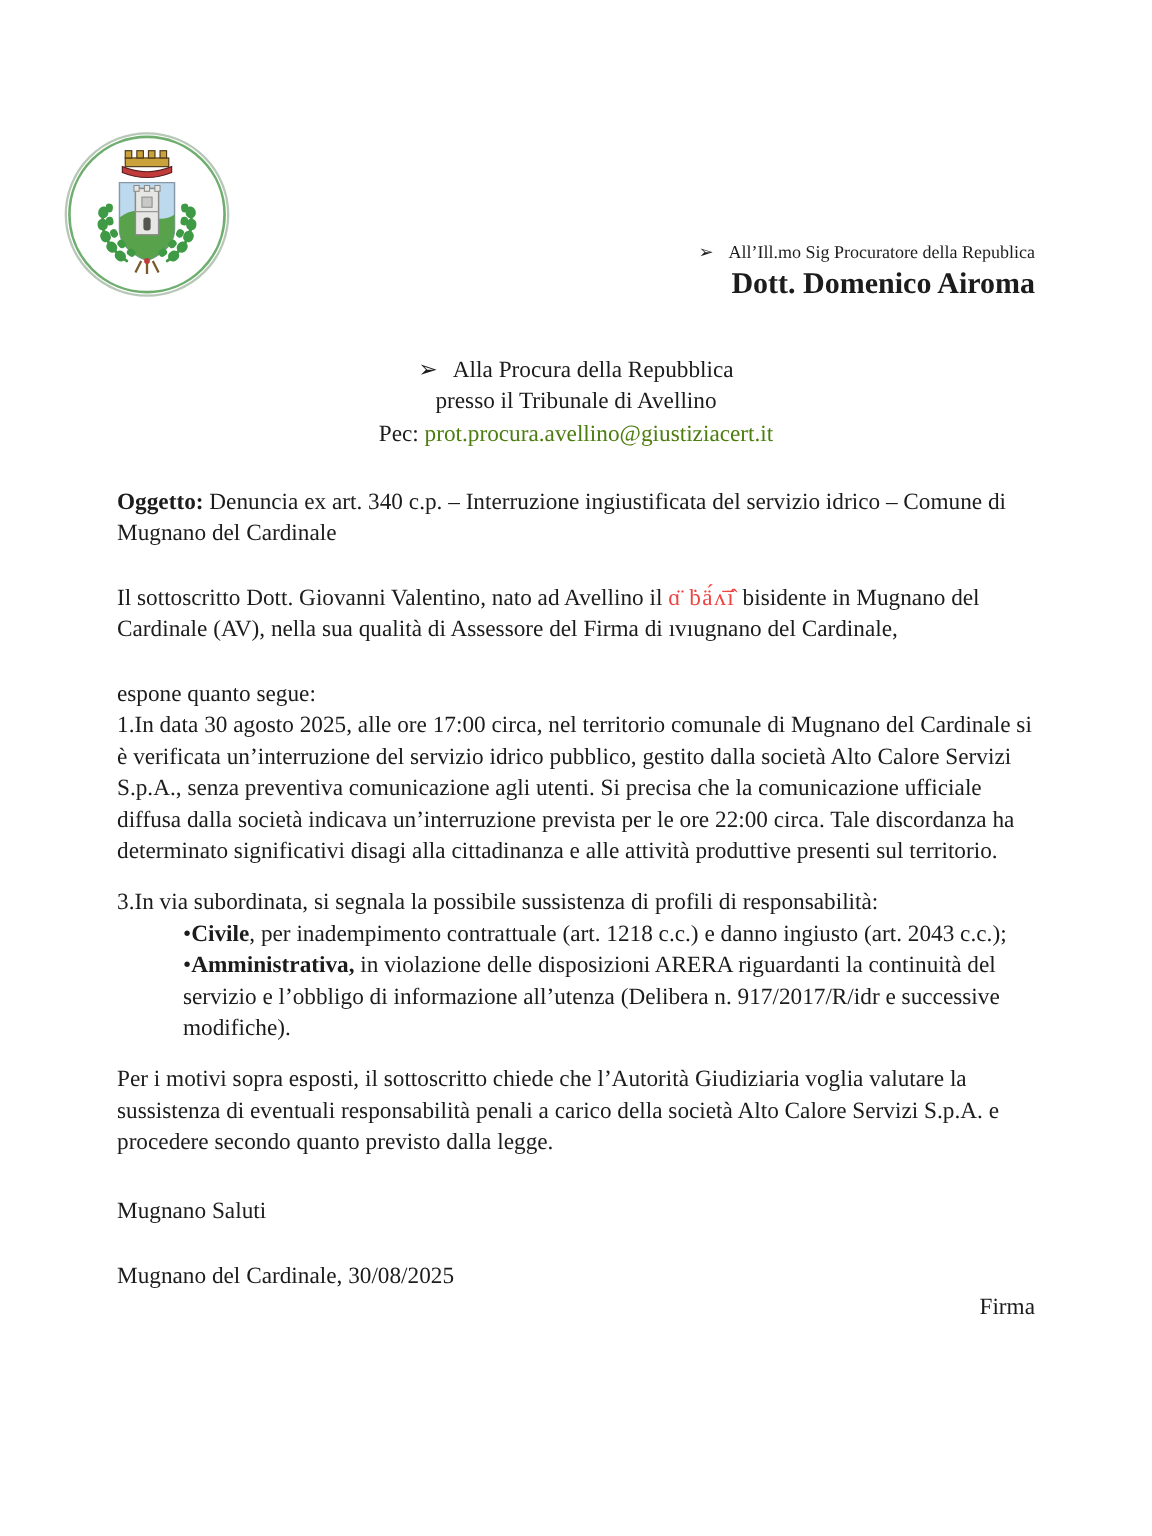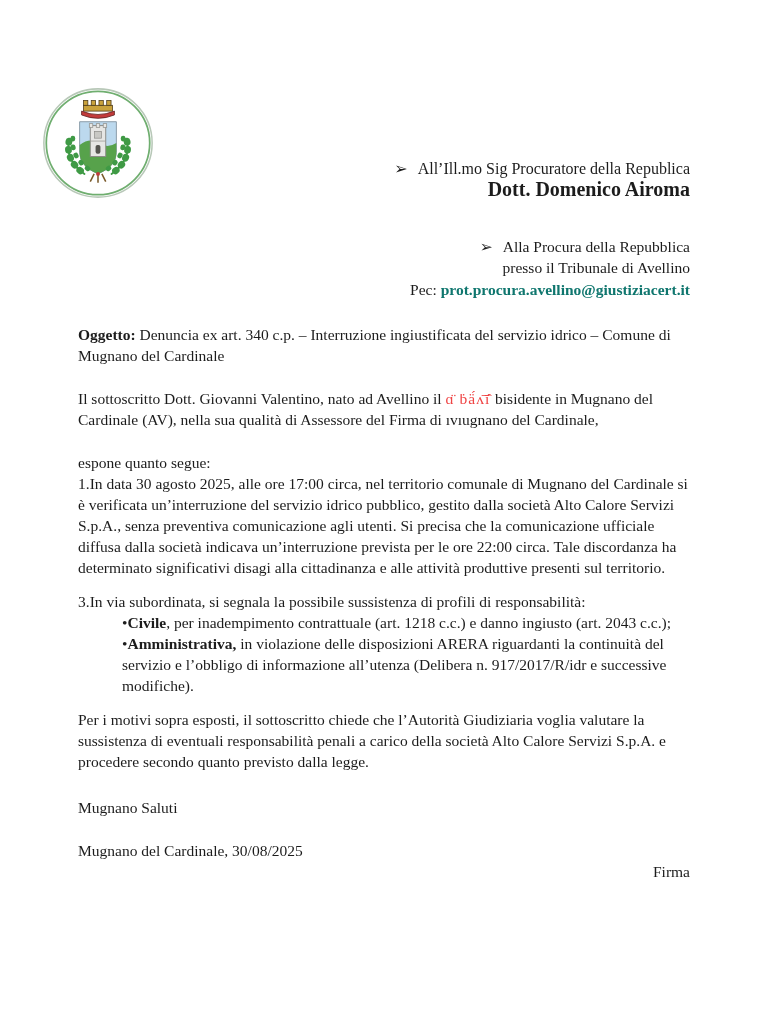--- a/index.html
+++ b/index.html
@@ -26,28 +26,28 @@
     position: absolute;
     left: 40px;
     top: 85px;
     width: 116px;
     height: 116px;
   }
   .recipients-1 {
     margin-top: 158px;
     text-align: right;
   }
-  .recipients-1 .line1 { font-size: 16px; }
+  .recipients-1 .line1 { font-size: 12px; }
   .recipients-1 .line2 { font-weight: bold; font-size: 20px; }
   .recipients-2 {
     margin-top: 36px;
-    text-align: right;
+    text-align: center;
   }
   .pec-line { margin-top: 1px; }
-  .pec-email { color: #0f766e; font-weight: bold; text-decoration: none; }
+  .pec-email { color: #4d7c0f; font-weight: normal; text-decoration: none; }
   .arrow { display: inline-block; margin-right: 10px; }
   .subject { margin-top: 24px; }
   .intro { margin-top: 22px; }
   .redacted { letter-spacing: 1px; color: #ef4444; }
   .expose-block { margin-top: 22px; }
   .para { margin-top: 13px; }
   b, .bold { font-weight: bold; }
   .bullet-item { margin-left: 44px; }
   .closing { margin-top: 25px; }
   .place-date { margin-top: 22px; }

